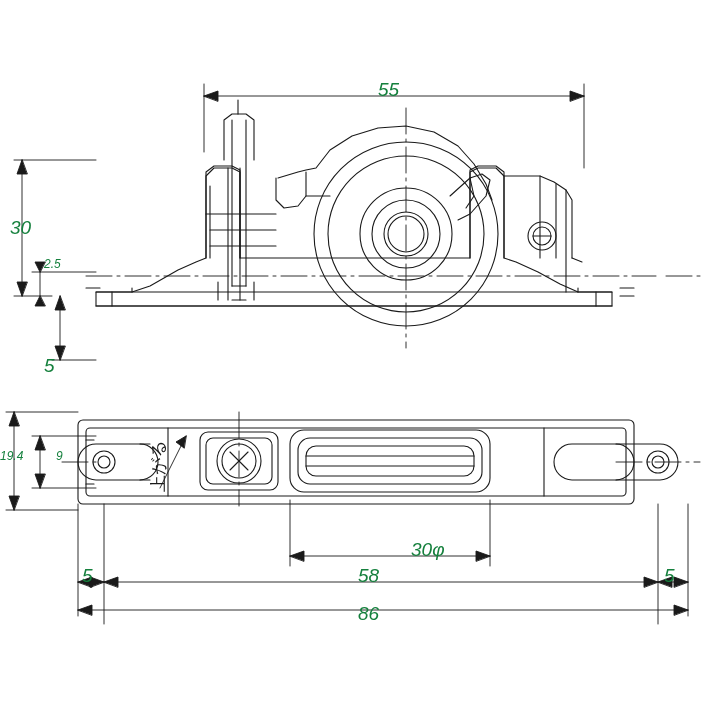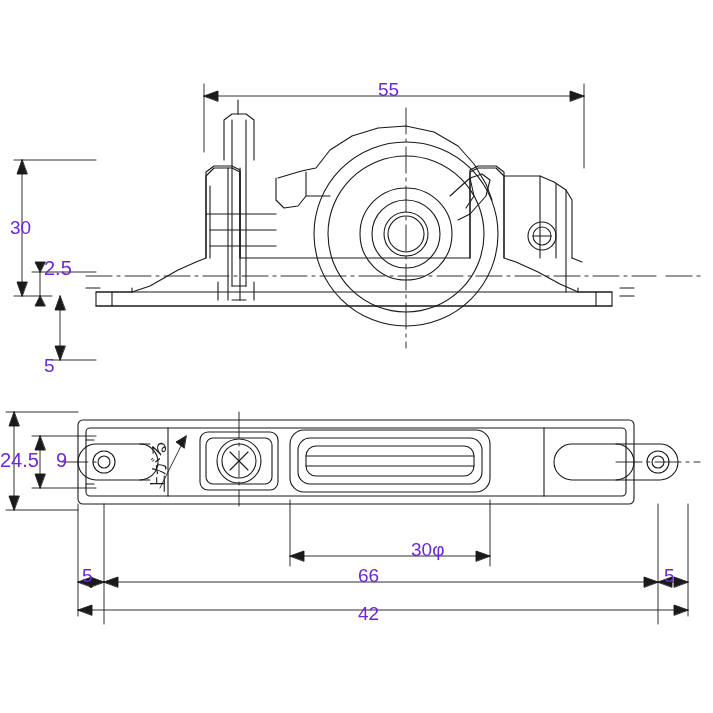--- a/index.html
+++ b/index.html
@@ -24,25 +24,26 @@
     position: absolute;
     left: 0;
     top: 0;
     width: 713px;
     height: 713px;
   }
   .dimlabel {
     position: absolute;
     font-family: "Liberation Sans", sans-serif;
     font-size: 19px;
-    color: #6d28d9;
+    color: #15803d;
     white-space: nowrap;
     line-height: 1;
-  }
-  .dimlabel.small { font-size: 20px; }
+    font-style: italic;
+  }
+  .dimlabel.small { font-size: 12px; }
   .vlabel {
     position: absolute;
     font-family: "Liberation Sans", sans-serif;
     font-size: 17px;
     color: #1a1a1a;
     white-space: nowrap;
     line-height: 1;
     transform: rotate(-90deg);
     transform-origin: left top;
   }
@@ -227,22 +228,22 @@
         <path d="M160 488 L186 436"></path>
         <path d="M186 436 L176 442 L184 448 Z" fill="#1a1a1a"></path>
       </g>
     </g>
   </svg>
 
   <div class="dimlabel" style="left:378px; top:80px;">55</div>
   <div class="dimlabel" style="left:10px; top:218px;">30</div>
   <div class="dimlabel small" style="left:44px; top:258px;">2.5</div>
   <div class="dimlabel" style="left:44px; top:356px;">5</div>
-  <div class="dimlabel small" style="left:0px; top:450px;">24.5</div>
+  <div class="dimlabel small" style="left:0px; top:450px;">19.4</div>
   <div class="dimlabel small" style="left:56px; top:450px;">9</div>
   <div class="dimlabel" style="left:378px; top:540px;margin-left:33px;">30φ</div>
-  <div class="dimlabel" style="left:358px; top:566px;">66</div>
-  <div class="dimlabel" style="left:358px; top:604px;">42</div>
+  <div class="dimlabel" style="left:358px; top:566px;">58</div>
+  <div class="dimlabel" style="left:358px; top:604px;">86</div>
   <div class="dimlabel" style="left:82px; top:566px;">5</div>
   <div class="dimlabel" style="left:664px; top:566px;">5</div>
   <div class="vlabel" style="left:150px; top:492px;">上がる</div>
 
 </div>
 
 </body></html>

